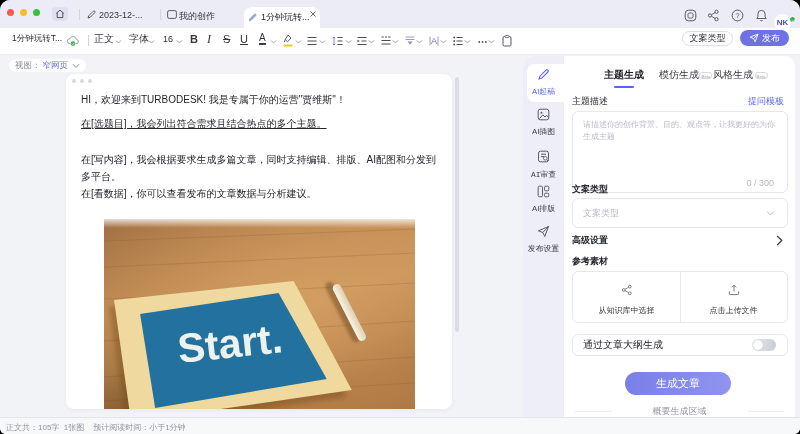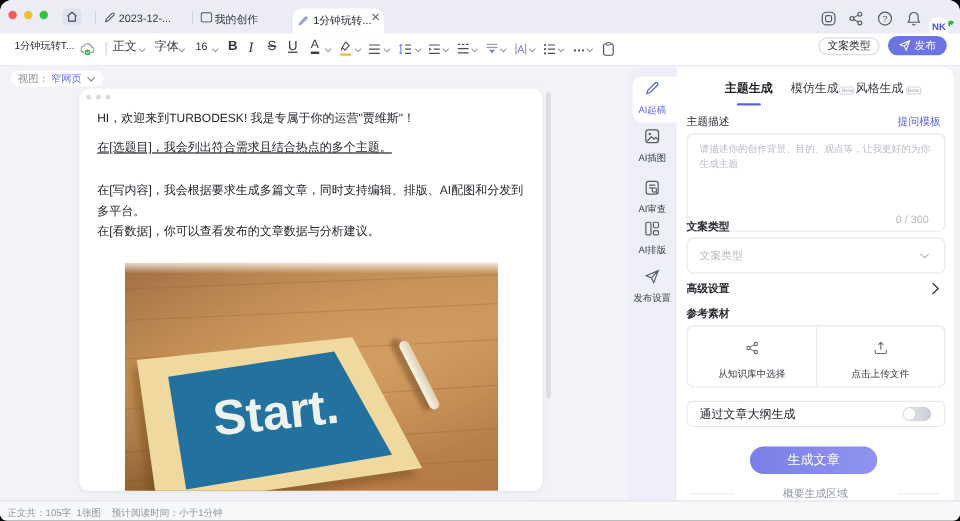--- a/index.html
+++ b/index.html
@@ -334,21 +334,21 @@
           <span class="lb">AI起稿</span>
         </div>
         <div class="sitem" style="top:51px;">
           <svg width="13" height="13" viewBox="0 0 13 13">
               <rect x="1.2" y="1.2" width="10.6" height="10.6" rx="2" fill="none" stroke="#565b64" stroke-width="1"></rect>
               <circle cx="4.5" cy="4.7" r="1" fill="#565b64"></circle>
               <path d="M2.5 10.5 L5.8 6.8 L8 9 L9.6 7.4 L11.5 9.4" fill="none" stroke="#565b64" stroke-width="1"></path>
             </svg>
           <span class="lb">AI插图</span>
         </div>
-        <div class="sitem" style="top:94px;">
+        <div class="sitem" style="top:94px;font-family:Liberation Mono, monospace;">
           <svg width="13" height="13" viewBox="0 0 13 13">
               <rect x="1.5" y="1.2" width="10" height="10.6" rx="2" fill="none" stroke="#565b64" stroke-width="1"></rect>
               <path d="M4 4.2 H9 M4 6.6 H7" stroke="#565b64" stroke-width="1"></path>
               <circle cx="8.3" cy="8.3" r="1.8" fill="#fff" stroke="#565b64" stroke-width="0.9"></circle>
               <path d="M9.6 9.6 L11 11" stroke="#565b64" stroke-width="0.9"></path>
             </svg>
           <span class="lb">AI审查</span>
         </div>
         <div class="sitem" style="top:128px;">
           <svg width="13" height="13" viewBox="0 0 13 13">

